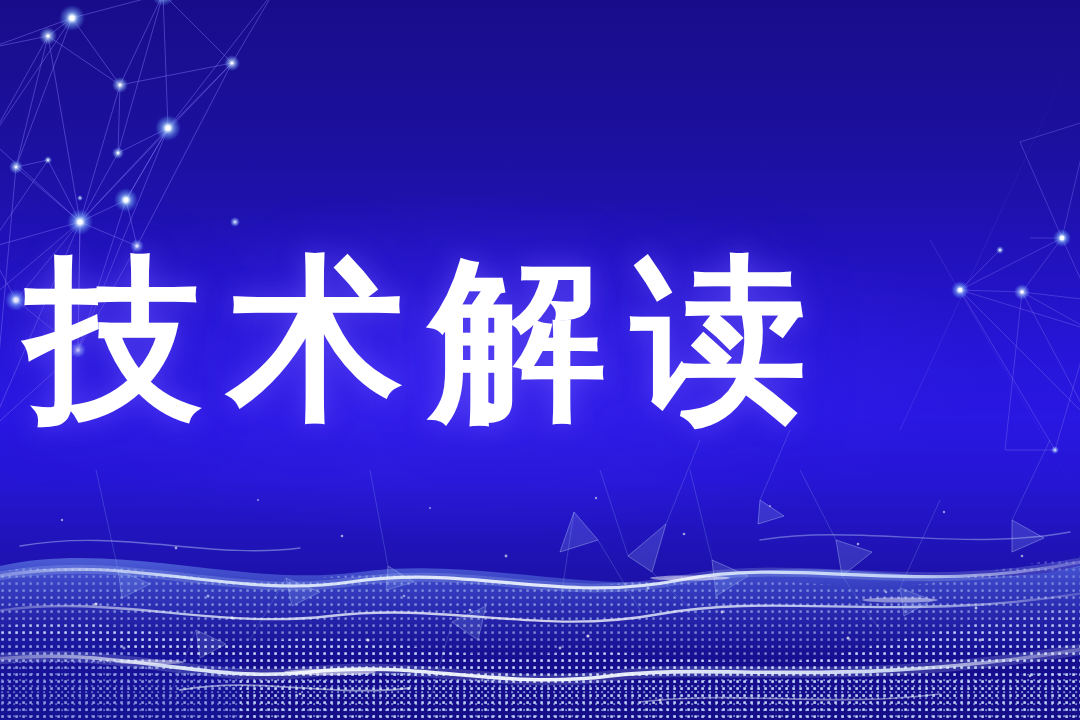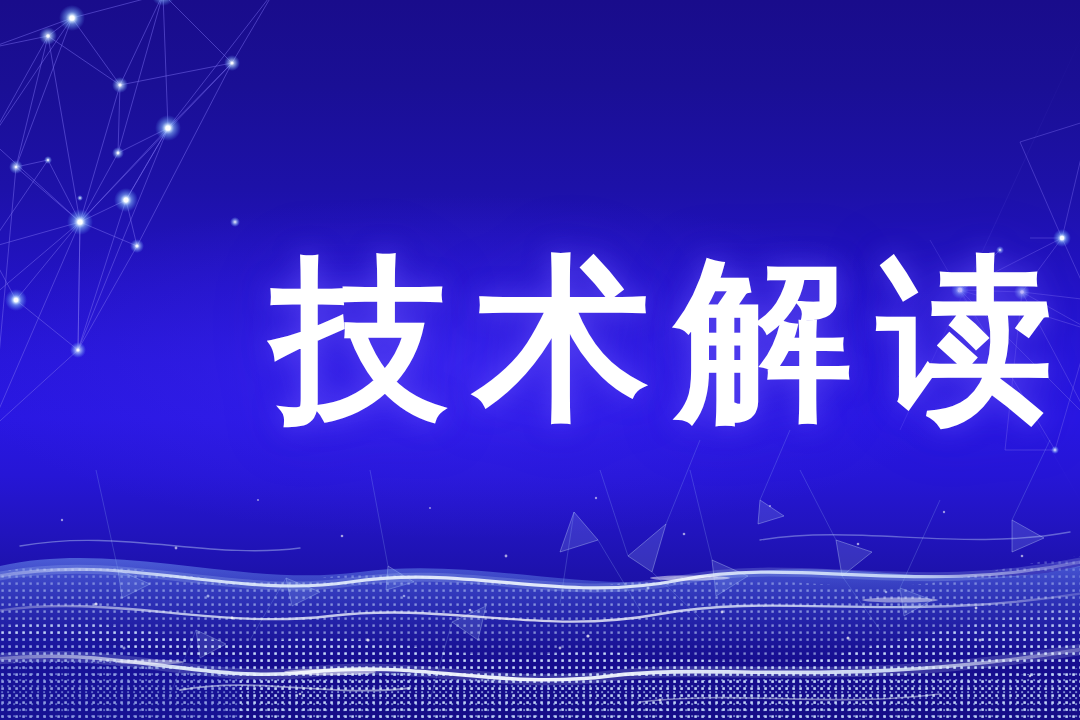--- a/index.html
+++ b/index.html
@@ -60,21 +60,21 @@
     height: 720px;
     pointer-events: none;
   }
 
   
   .headline {
     position: absolute;
     left: 0;
     top: 252px;
     width: 1080px;
-    text-align: right;
+    text-align: left;
     line-height: 1;
     white-space: nowrap;
     z-index: 8;
   }
   .headline-text {
     display: inline-block;
     font-family: "DejaVu Sans", "Liberation Sans", sans-serif;
     font-size: 176px;
     font-weight: 700;
     color: #ffffff;

